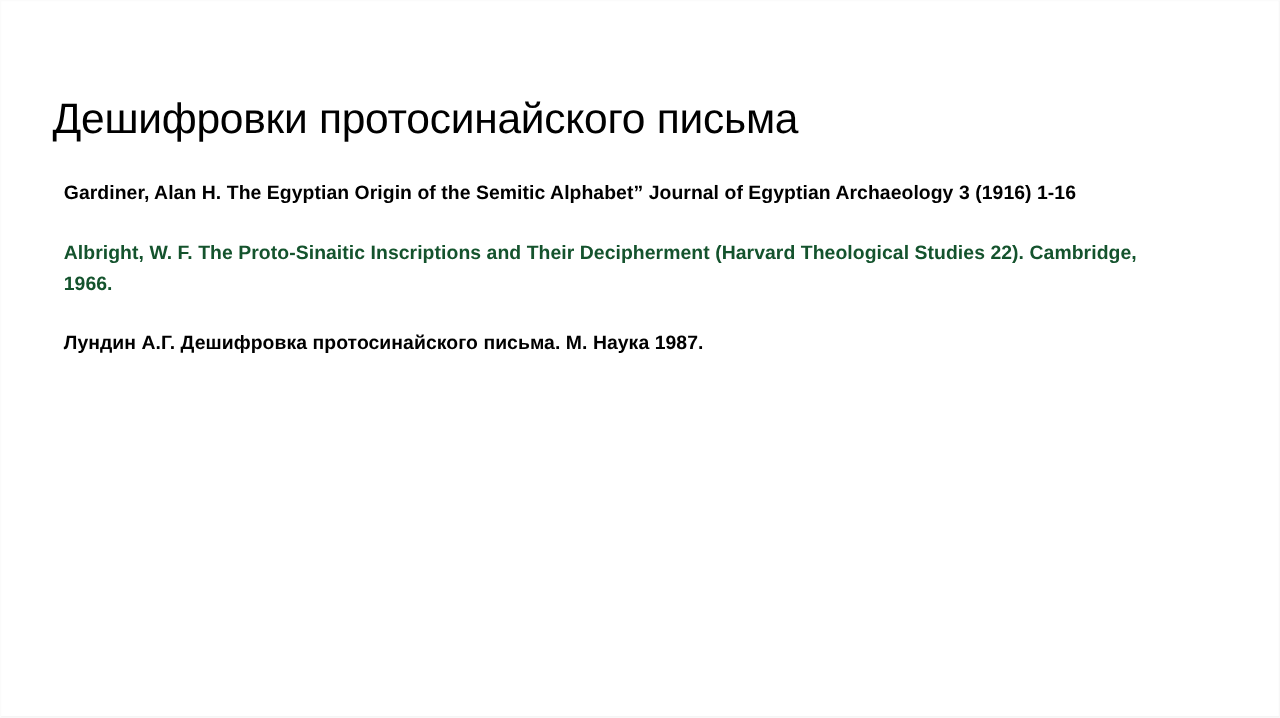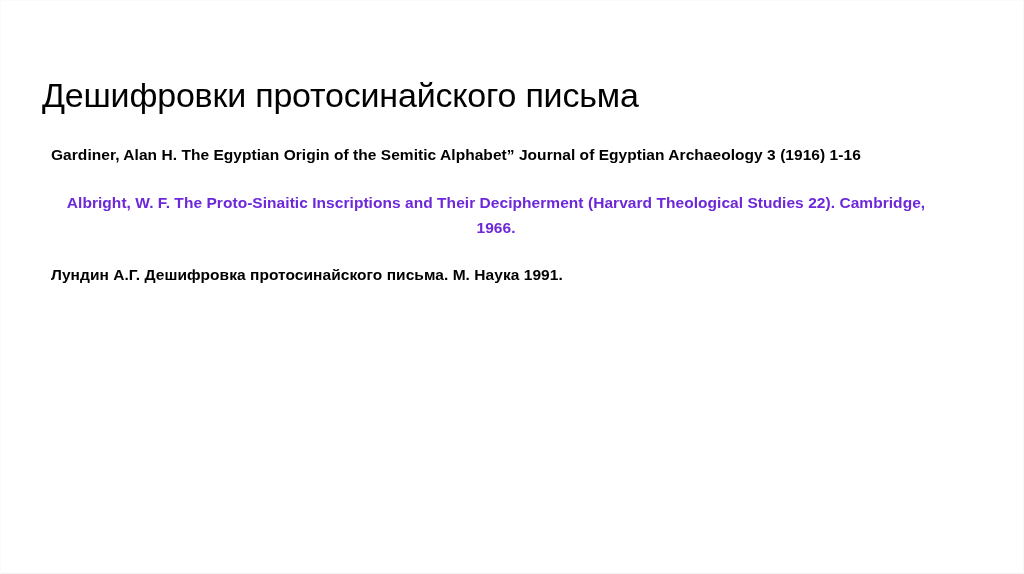--- a/index.html
+++ b/index.html
@@ -57,22 +57,21 @@
     letter-spacing: 0.05px;
     margin: 0 0 23px 12px;
     text-align: left;
   }
 
   .ref:last-child {
     margin-bottom: 0;
   }
 
   .ref-gray {
-    color: #6d28d9;
-    text-align: center;
+    color: #14532d;
   }
 
   .ref-1 { width: 951px; }
   .ref-2 { width: 890px; margin-bottom: 22px; }
   .ref-3 { width: 940px; margin-bottom: 23px; }
   .ref-4 { width: 700px; white-space: nowrap; }
 </style>
 </head>
 <body>
 
@@ -80,17 +79,17 @@
 
   <h1 class="slide-title">Дешифровки протосинайского письма</h1>
 
   <div class="body-block">
 
     <p class="ref ref-1">Gardiner, Alan H. The Egyptian Origin of the Semitic Alphabet”  Journal of Egyptian Archaeology 3 (1916) 1-16</p>
 
     <p class="ref ref-gray ref-2">Albright, W. F. The Proto-Sinaitic Inscriptions and Their Decipherment (Harvard Theological Studies 22). Cambridge, 1966.</p>
 
 
-    <p class="ref ref-4">Лундин А.Г. Дешифровка протосинайского письма. М. Наука 1991.</p>
+    <p class="ref ref-4">Лундин А.Г. Дешифровка протосинайского письма. М. Наука 1987.</p>
 
   </div>
 
 </div>
 
 </body></html>

